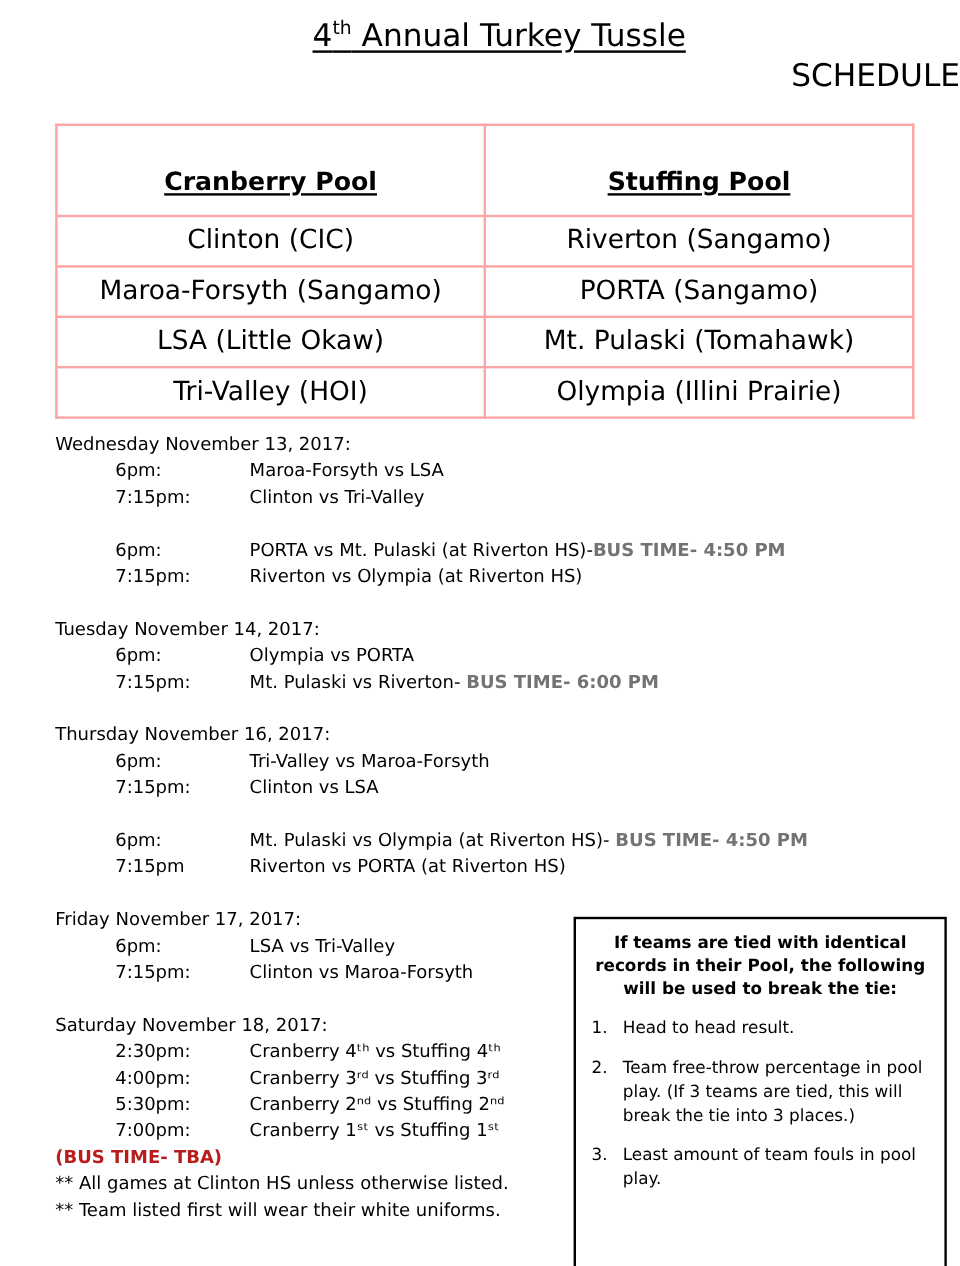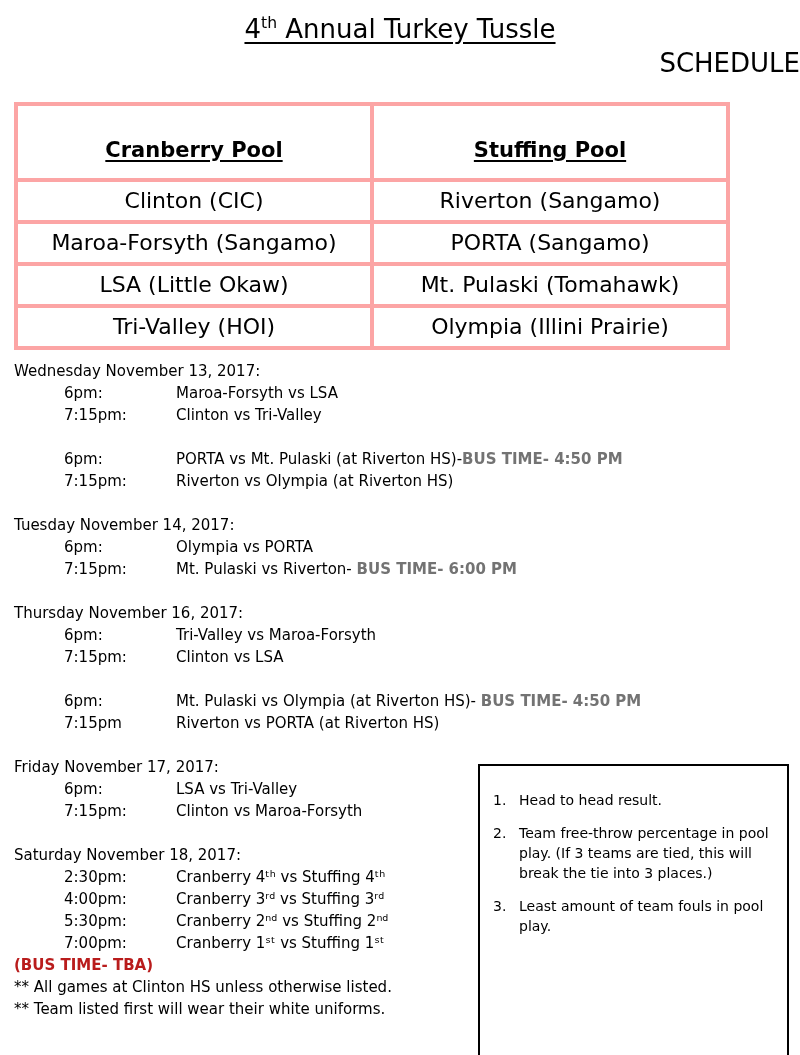--- a/index.html
+++ b/index.html
@@ -8,20 +8,21 @@
     width: 800px;
     font-family: "DejaVu Sans", "Liberation Sans", sans-serif;
     color: #000;
   }
   .page {
     position: relative;
     width: 800px;
     height: 1055px;
     background: #fff;
     overflow: hidden;
+    padding-left: 32px;
   }
   
   .page-title {
     margin-top: 6px;
     text-align: center;
     font-size: 26px;
     line-height: 34px;
     font-weight: 400;
   }
   .title-underline {
@@ -45,21 +46,21 @@
     line-height: 26px;
   }
   
   .pool-table {
     border-collapse: collapse;
     table-layout: fixed;
     width: 716px;
     margin: 22px 0 0 14px;
   }
   .pool-table th, .pool-table td {
-    border: 4px solid #fca5a5;
+    border: 2px solid #fca5a5;
     text-align: center;
     background: #fff;
   }
   .pool-table th {
     height: 76px;
     vertical-align: bottom;
     padding-bottom: 16px;
     font-size: 21px;
     font-weight: bold;
   }
@@ -275,20 +276,21 @@
   <div class="footer">
     <div class="bus-tba">(BUS TIME- TBA)</div>
     <div>
 
     <div class="note">** All games at Clinton HS unless otherwise listed.</div>
         <div class="note">** Team listed first will wear their white uniforms.</div>
       </div>
   </div>
 
   <aside class="tiebreaker">
+    <div class="tiebreaker-heading">If teams are tied with identical records in their Pool, the following will be used to break the tie:</div>
     <ol class="tb-list">
 
     <li class="tb-item">
         <span class="tb-num">1.</span>
         <span class="tb-text">Head to head result.</span>
       </li>
         <li class="tb-item">
         <span class="tb-num">2.</span>
         <span class="tb-text">Team free-throw percentage in pool play. (If 3 teams are tied, this will break the tie into 3 places.)</span>
       </li>

